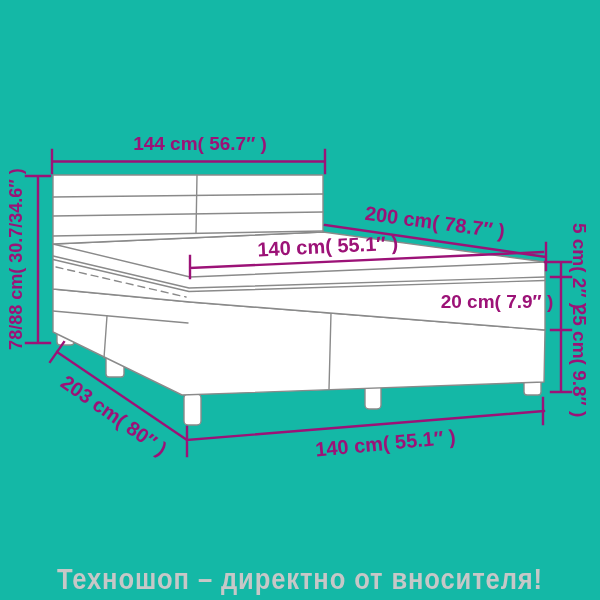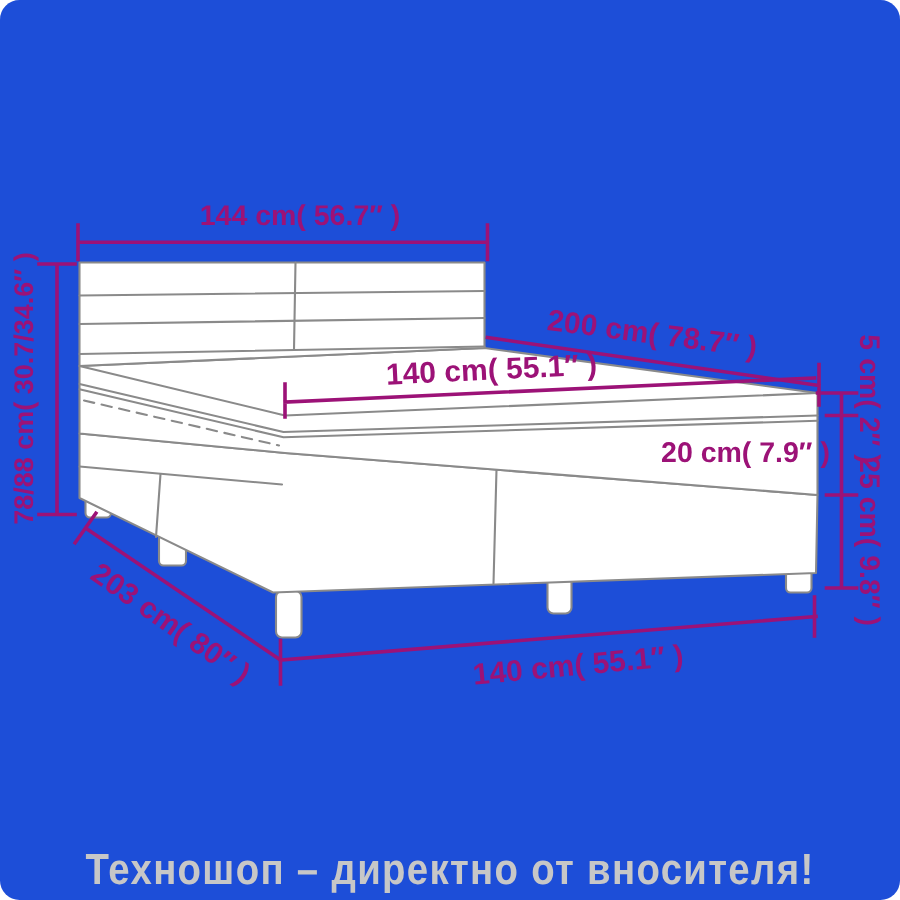--- a/index.html
+++ b/index.html
@@ -4,24 +4,23 @@
 <style>
   html, body {
     margin: 0;
     padding: 0;
     background: #ffffff;
   }
   .stage {
     position: relative;
     width: 600px;
     height: 600px;
-    background: #1d4ed8;
+    background: #14b8a6;
     overflow: hidden;
     font-family: "Liberation Sans", sans-serif;
-    border-radius: 13px;
   }
   svg { display: block; }
 
   
   .bed-stroke {
     fill: #ffffff;
     stroke: #8a8a8a;
     stroke-width: 1.4;
     stroke-linejoin: round;
     stroke-linecap: round;

